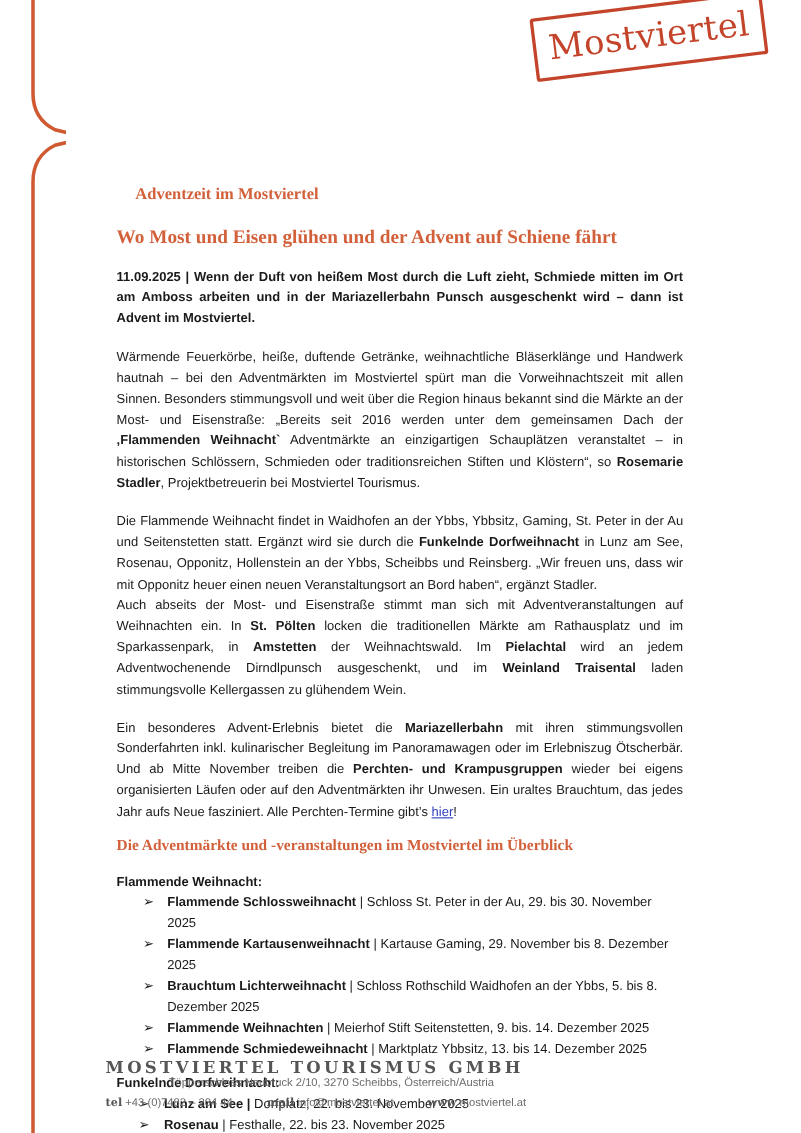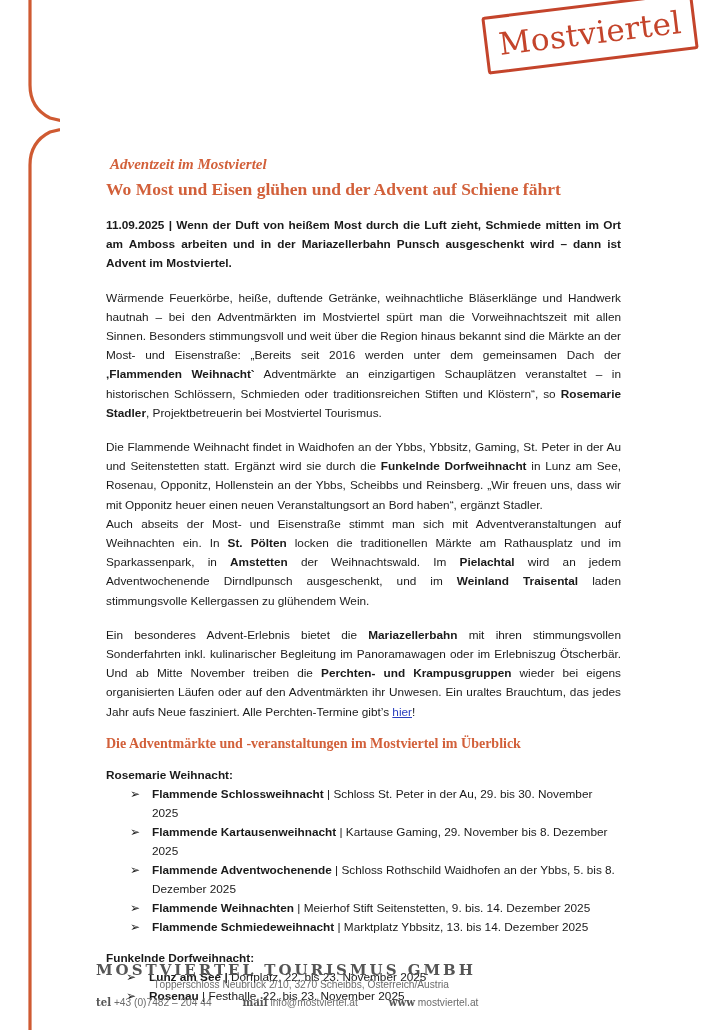--- a/index.html
+++ b/index.html
@@ -10,21 +10,21 @@
 
   .stamp { position: absolute; left: 484px; top: 4px; width: 212px; height: 58px;
            transform: rotate(-7deg); border: 3px solid #c4442b; border-radius: 3px;
            box-sizing: border-box; display: flex; align-items: center; justify-content: center; }
   .stamp span { font-family: "DejaVu Serif", serif; font-size: 31px; color: #c4442b;
                 letter-spacing: 0.3px; line-height: 1; }
 
   .content { position: absolute; left: 106px; top: 151px; width: 515px; }
 
   .kicker { font-family: "Liberation Serif", serif; font-size: 15px; color: #d2603a;
-            margin: 4px; line-height: 19px; font-style: italic; }
+            margin: 17px; line-height: 19px; }
   .headline { font-family: "Liberation Serif", serif; font-size: 17.5px; font-weight: bold;
               color: #d2603a; margin: 2px 0 0 0; line-height: 22px; }
 
   p.body { font-size: 11.8px; line-height: 19.2px; margin: 0; text-align: justify; }
   .lead { font-weight: bold; margin-top: 16px !important; }
   .gap { margin-top: 15px !important; }
   b { font-weight: bold; }
 
   .subhead { font-family: "Liberation Serif", serif; font-size: 14px; font-weight: bold;
              color: #d2603a; margin: 15px 0 0 0; line-height: 20px; }
@@ -69,25 +69,25 @@
   <p class="body gap"><span>Die Flammende Weihnacht findet in Waidhofen an der Ybbs, Ybbsitz, Gaming, St. Peter in der Au und Seitenstetten statt. Ergänzt wird sie durch die </span><b>Funkelnde Dorfweihnacht</b><span> in Lunz am See, Rosenau, Opponitz, Hollenstein an der Ybbs, Scheibbs und Reinsberg. „Wir freuen uns, dass wir mit Opponitz heuer einen neuen Veranstaltungsort an Bord haben“, ergänzt Stadler.</span></p>
 
 
   <p class="body"><span>Auch abseits der Most- und Eisenstraße stimmt man sich mit Adventveranstaltungen auf Weihnachten ein. In </span><b>St. Pölten</b><span> locken die traditionellen Märkte am Rathausplatz und im Sparkassenpark, in </span><b>Amstetten</b><span> der Weihnachtswald. Im </span><b>Pielachtal</b><span> wird an jedem Adventwochenende Dirndlpunsch ausgeschenkt, und im </span><b>Weinland Traisental</b><span> laden stimmungsvolle Kellergassen zu glühendem Wein.</span></p>
 
   <p class="body gap"><span>Ein besonderes Advent-Erlebnis bietet die </span><b>Mariazellerbahn</b><span> mit ihren stimmungsvollen Sonderfahrten inkl. kulinarischer Begleitung im Panoramawagen oder im Erlebniszug Ötscherbär. Und ab Mitte November treiben die </span><b>Perchten- und Krampusgruppen</b><span> wieder bei eigens organisierten Läufen oder auf den Adventmärkten ihr Unwesen. Ein uraltes Brauchtum, das jedes Jahr aufs Neue fasziniert. Alle Perchten-Termine gibt’s </span><a class="link" href="#">hier</a><span>!</span></p>
 
   <h3 class="subhead subhead2">Die Adventmärkte und -veranstaltungen im Mostviertel im Überblick</h3>
 
   <div>
-    <div class="group-title">Rosemarie Weihnacht:</div>
+    <div class="group-title">Flammende Weihnacht:</div>
     <ul class="events">
       <li><span class="arrow">➢</span><b>Flammende Schlossweihnacht</b><span> | Schloss St. Peter in der Au, 29. bis 30. November 2025</span></li>
       <li><span class="arrow">➢</span><b>Flammende Kartausenweihnacht</b><span> | Kartause Gaming, 29. November bis 8. Dezember 2025</span></li>
-      <li><span class="arrow">➢</span><b>Flammende Adventwochenende</b><span> | Schloss Rothschild Waidhofen an der Ybbs, 5. bis 8. Dezember 2025</span></li>
+      <li><span class="arrow">➢</span><b>Brauchtum Lichterweihnacht</b><span> | Schloss Rothschild Waidhofen an der Ybbs, 5. bis 8. Dezember 2025</span></li>
       <li><span class="arrow">➢</span><b>Flammende Weihnachten</b><span> | Meierhof Stift Seitenstetten, 9. bis. 14. Dezember 2025</span></li>
       <li><span class="arrow">➢</span><b>Flammende Schmiedeweihnacht</b><span> | Marktplatz Ybbsitz, 13. bis 14. Dezember 2025</span></li>
     </ul>
   </div>
 
   <div>
     <div class="group-title">Funkelnde Dorfweihnacht:</div>
     <ul class="events fw">
       <li><span class="arrow">➢</span><b>Lunz am See |</b><span> Dorfplatz, 22. bis 23. November 2025</span></li>
       <li><span class="arrow">➢</span><b>Rosenau</b><span> | Festhalle, 22. bis 23. November 2025</span></li>

